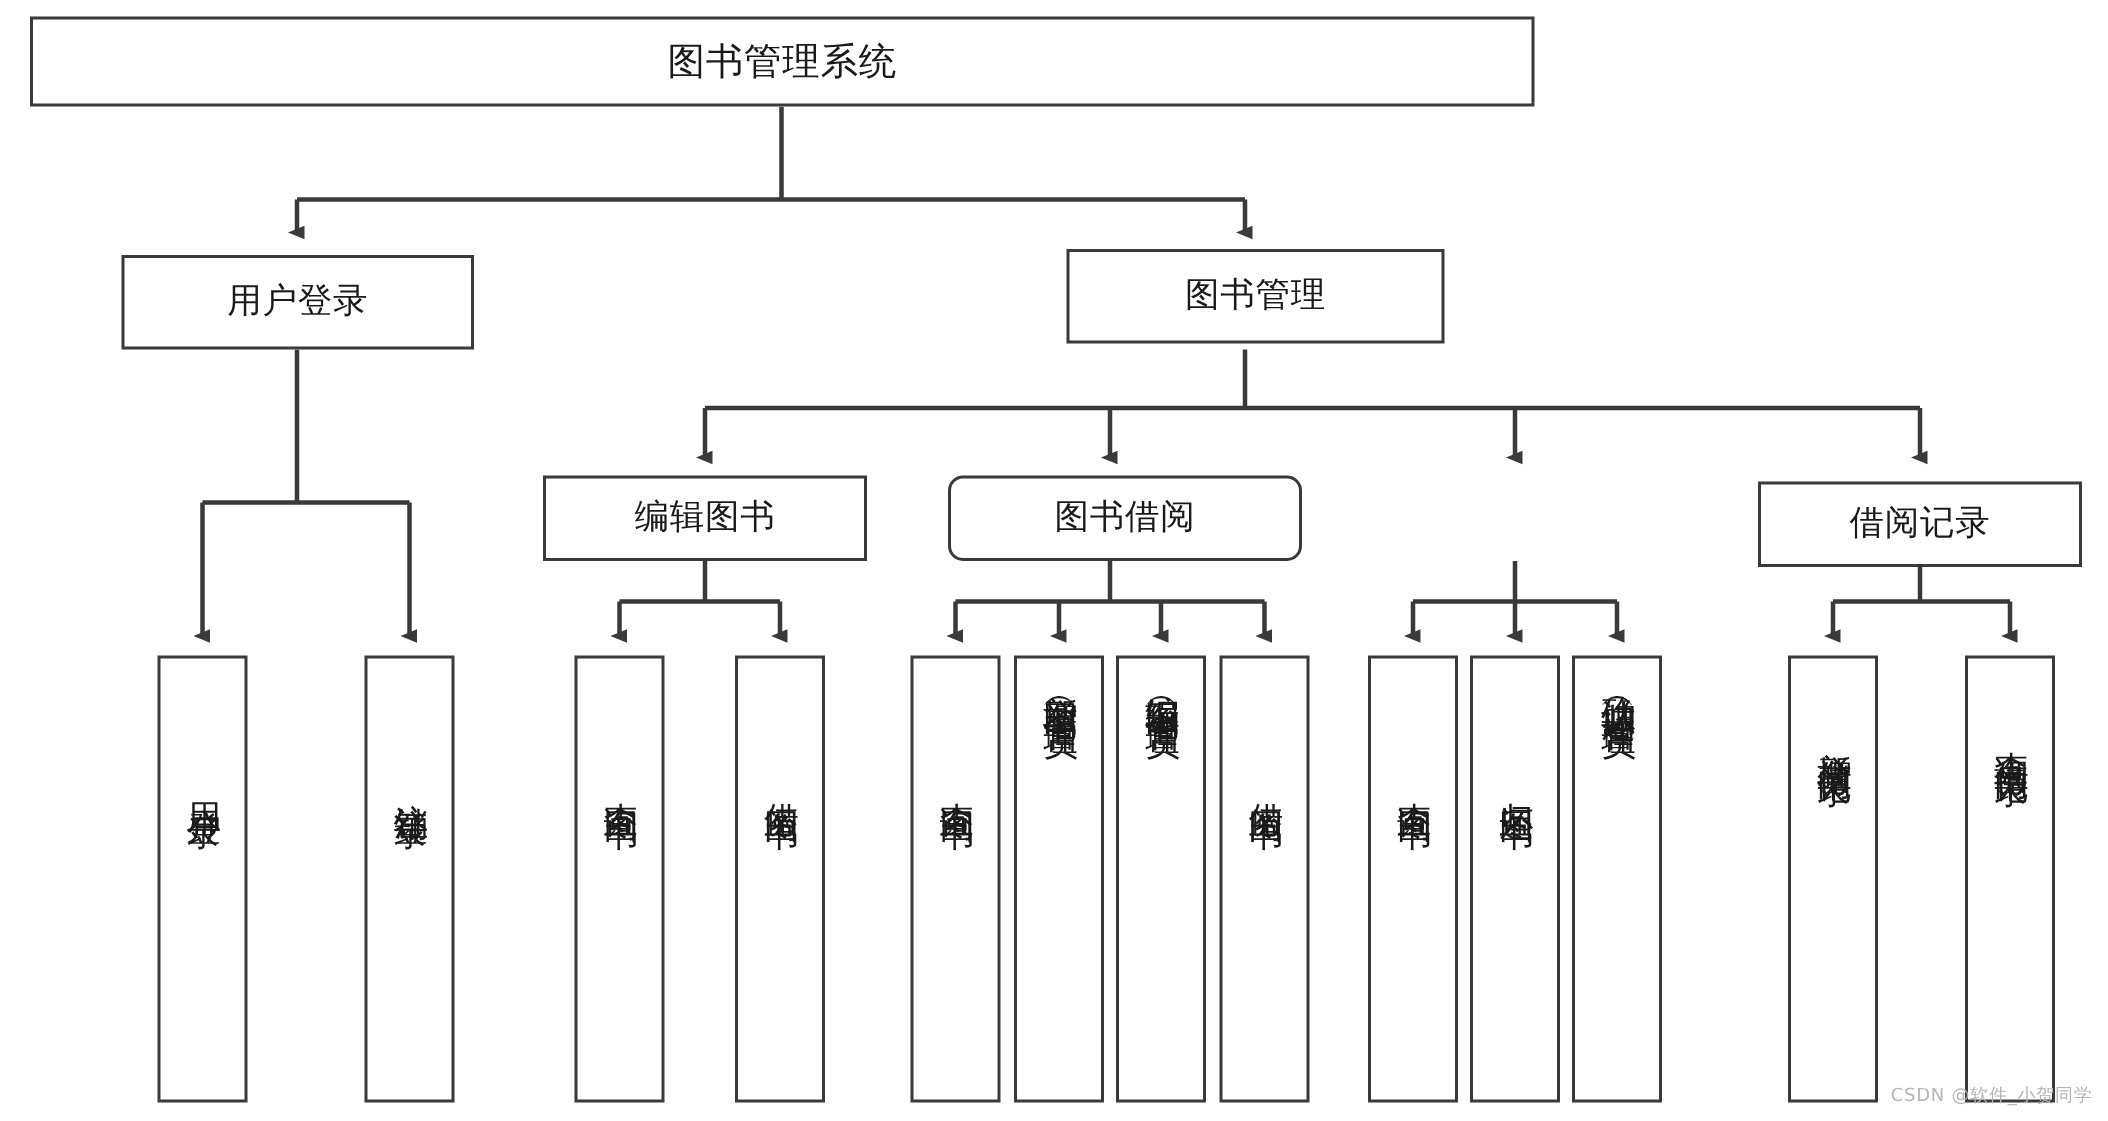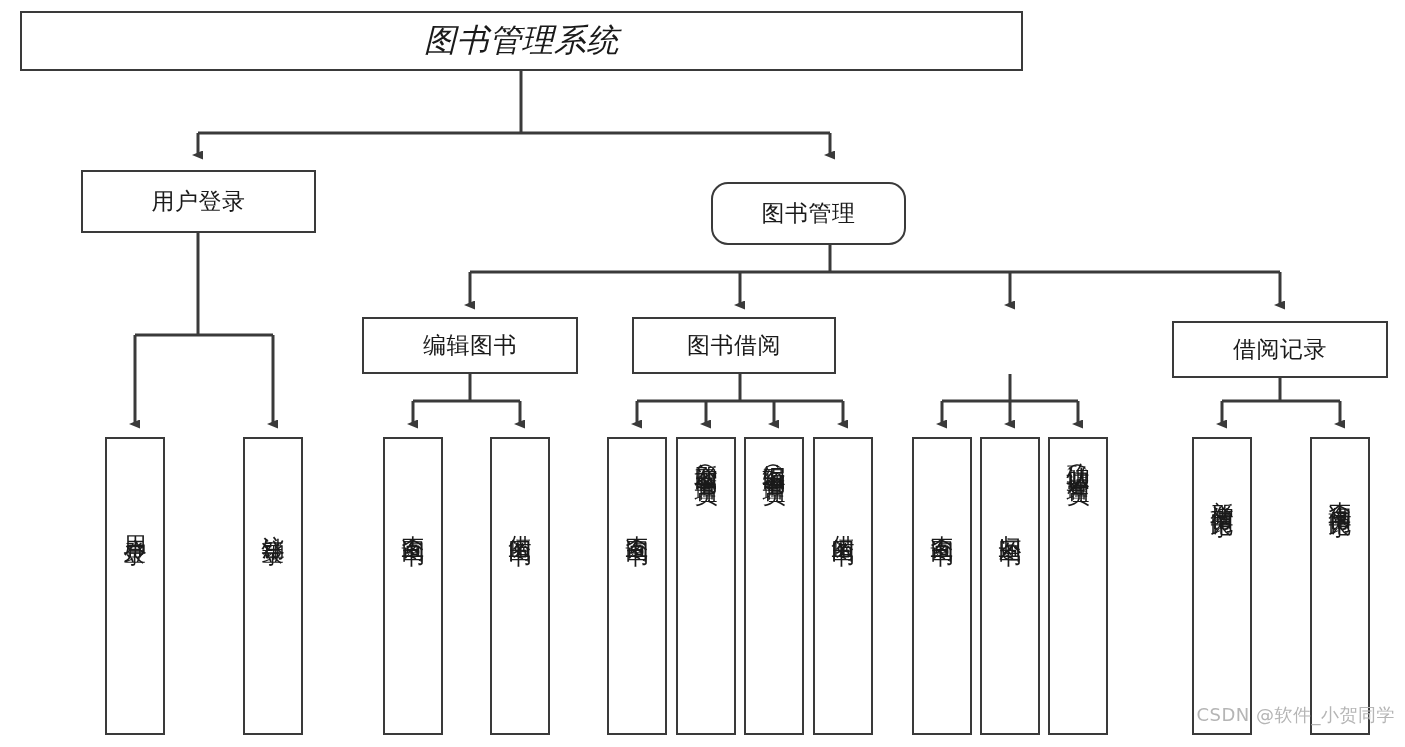--- a/index.html
+++ b/index.html
@@ -53,28 +53,27 @@
   }
   .node.vertical .node-label {
     writing-mode: vertical-rl;
     text-orientation: upright;
     font-size: 23px;
     letter-spacing: 3px;
     line-height: 1;
     text-align: left;
   }
   .node.root .node-label {
-    font-size: 32px;
-    font-style: italic;
+    font-size: 25px;
   }
   #watermark {
     position: absolute;
     right: 10px;
-    bottom: 20px;
-    font-size: 18px;
+    bottom: 8px;
+    font-size: 12px;
     color: #b5b5b5;
     letter-spacing: 0.5px;
     white-space: pre;
     user-select: none;
   }
 </style>
 </head>
 <body>
 
 <div id="diagram-root">
@@ -129,28 +128,28 @@
     </g>
   </svg>
 
   <div class="node horizontal root" style="left:20px; top:11px; width:1003px; height:60px;">
     <span class="node-label">图书管理系统</span>
   </div>
 
   <div class="node horizontal" style="left:81px; top:170px; width:235px; height:63px;">
     <span class="node-label">用户登录</span>
   </div>
-  <div class="node horizontal" style="left:711px; top:182px; width:195px; height:63px;border-radius:17px;">
+  <div class="node horizontal" style="left:711px; top:166px; width:252px; height:63px;">
     <span class="node-label">图书管理</span>
   </div>
 
   <div class="node horizontal" style="left:362px; top:317px; width:216px; height:57px;">
     <span class="node-label">编辑图书</span>
   </div>
-  <div class="node horizontal" style="left:632px; top:317px; width:204px; height:57px;">
+  <div class="node horizontal" style="left:632px; top:317px; width:236px; height:57px;border-radius:10px;">
     <span class="node-label">图书借阅</span>
   </div>
   <div class="node horizontal" style="left:1172px; top:321px; width:216px; height:57px;">
     <span class="node-label">借阅记录</span>
   </div>
 
   <div class="node vertical" style="left:105px; top:437px; width:60px; height:298px; padding-top:78px;">
     <span class="node-label">用户登录</span>
   </div>
   <div class="node vertical" style="left:243px; top:437px; width:60px; height:298px; padding-top:78px;">

